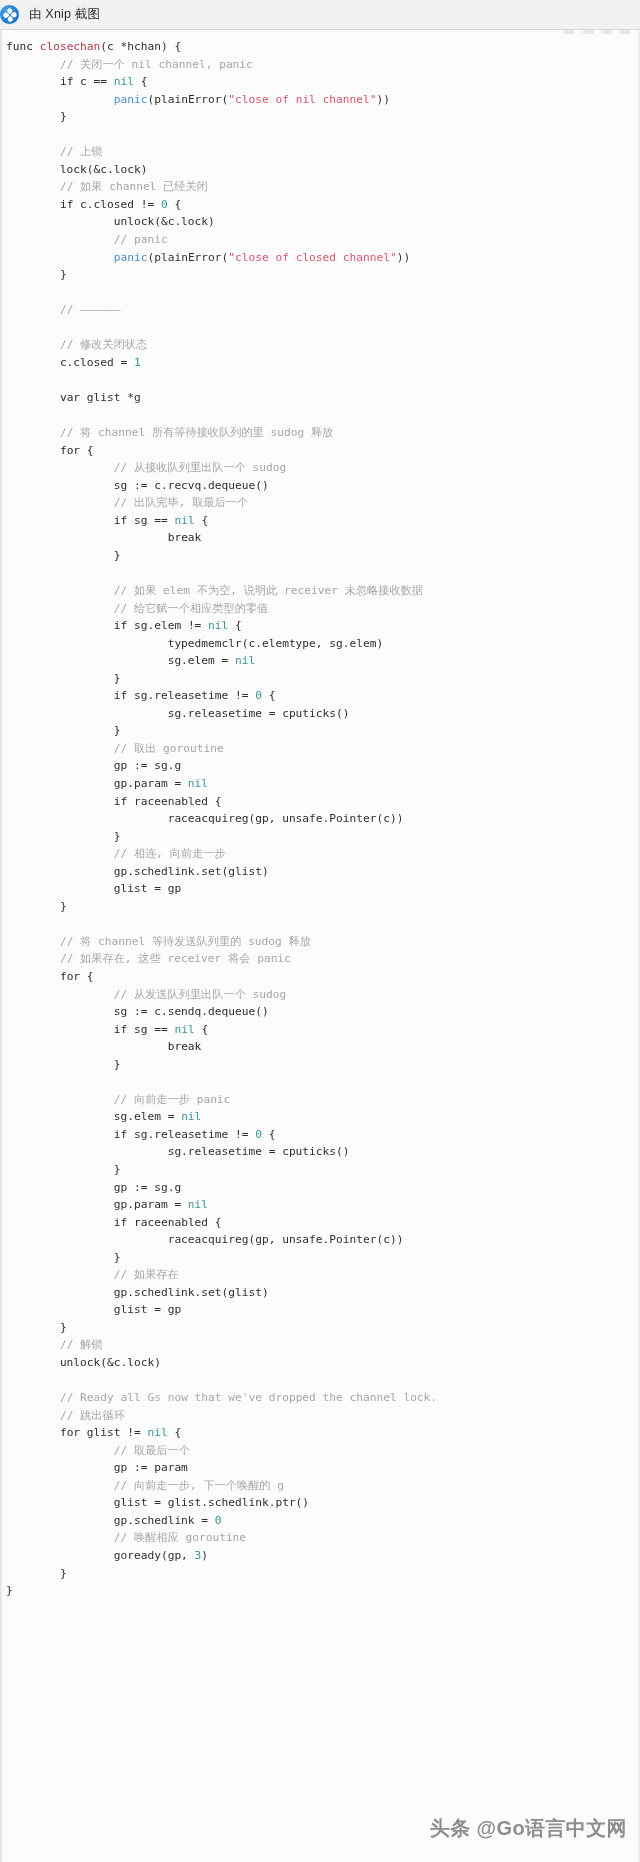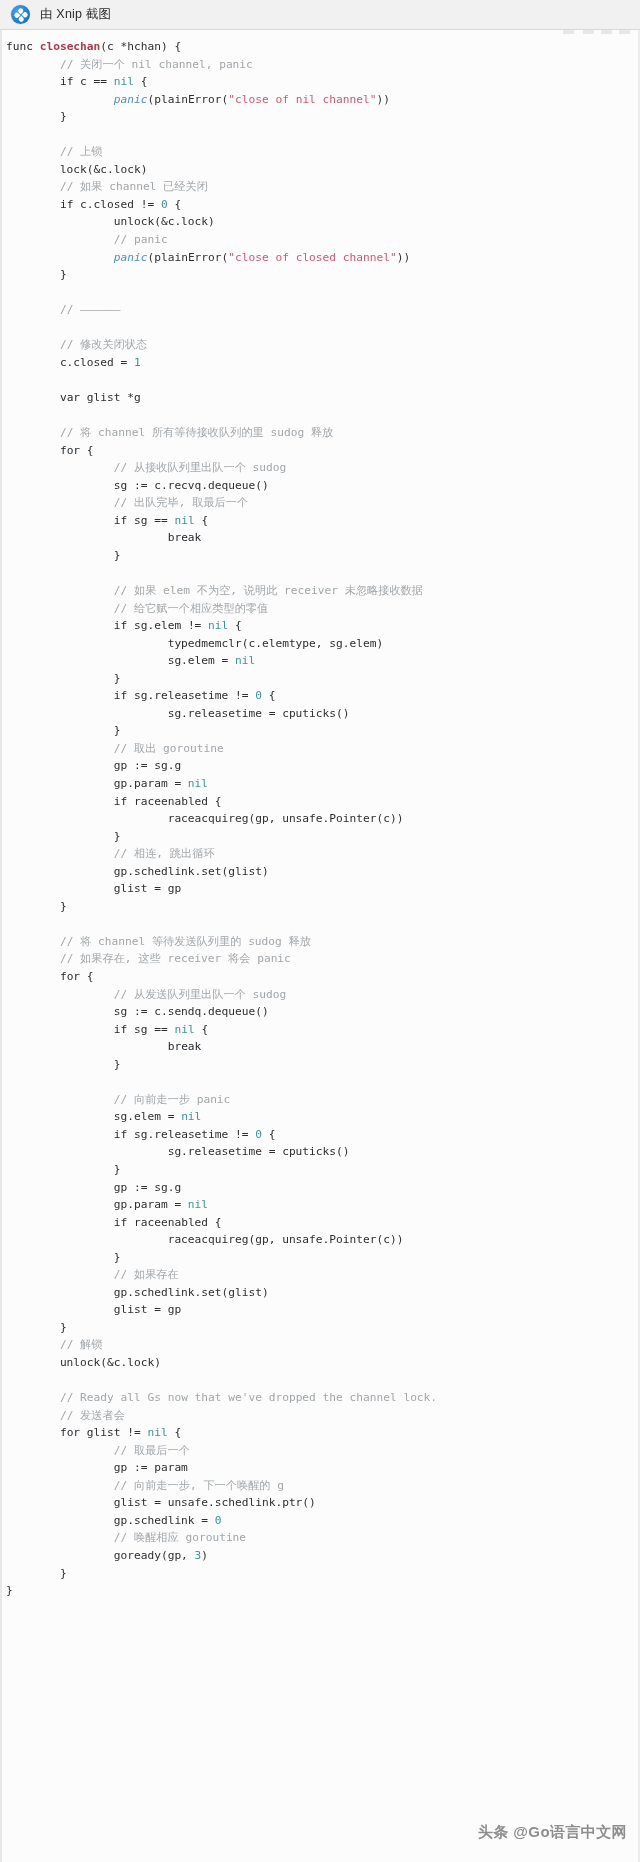--- a/index.html
+++ b/index.html
@@ -14,21 +14,21 @@
     font-family: "Liberation Sans", sans-serif;
   }
 
   
   .titlebar {
     height: 30px;
     background: #f1f1f1;
     border-bottom: 1px solid #d8d8d8;
     display: flex;
     align-items: center;
-    padding-left: 11px;
+    padding-left: 0;
     box-sizing: border-box;
   }
   .xnip-logo {
     width: 19px;
     height: 19px;
     border-radius: 50%;
     background: radial-gradient(circle at 35% 32%, #4aa3e8 0%, #1f7fd0 55%, #1668b4 100%);
     position: relative;
     flex: 0 0 auto;
     box-shadow: 0 0 0 0.5px rgba(0,0,0,0.10);
@@ -98,34 +98,34 @@
     padding: 8px 0 0 6px;
     font-family: "DejaVu Sans Mono", "Liberation Mono", monospace;
     font-size: 11.2px;
     line-height: 17.55px;
     color: #2f2f2f;
     white-space: pre;
     tab-size: 8;
     -moz-tab-size: 8;
   }
   pre.code .kw   { color: #24292e; font-weight: normal; }
-  pre.code .fn   { color: #b0394c; font-weight: bold; }
+  pre.code .fn   { color: #b0394c; font-weight: normal; }
   pre.code .lit  { color: #3d9499; }
   pre.code .num  { color: #3d9499; }
-  pre.code .pan  { color: #4c8fd0; font-style: italic; }
+  pre.code .pan  { color: #4c8fd0; }
   pre.code .str  { color: #d8556f; }
   pre.code .cm   { color: #a2a7ab; }
   pre.code .pl   { color: #2f2f2f; }
 
   
   .watermark {
     position: absolute;
     right: 13px;
     bottom: 20px;
-    font-size: 15px;
+    font-size: 20px;
     color: #8e8e8e;
     font-weight: bold;
     letter-spacing: 0.4px;
     white-space: nowrap;
     user-select: none;
   }
 </style>
 </head>
 <body>
 
@@ -189,21 +189,21 @@
 <span class="pl">                }</span>
 <span class="pl">                </span><span class="kw">if</span><span class="pl"> sg.releasetime != </span><span class="num">0</span><span class="pl"> {</span>
 <span class="pl">                        sg.releasetime = cputicks()</span>
 <span class="pl">                }</span>
 <span class="pl">                </span><span class="cm">// 取出 goroutine</span>
 <span class="pl">                gp := sg.g</span>
 <span class="pl">                gp.param = </span><span class="lit">nil</span>
 <span class="pl">                </span><span class="kw">if</span><span class="pl"> raceenabled {</span>
 <span class="pl">                        raceacquireg(gp, unsafe.Pointer(c))</span>
 <span class="pl">                }</span>
-<span class="pl">                </span><span class="cm">// 相连, 跳出循环</span>
+<span class="pl">                </span><span class="cm">// 相连, 向前走一步</span>
 <span class="pl">                gp.schedlink.set(glist)</span>
 <span class="pl">                glist = gp</span>
 <span class="pl">        }</span>
 <span class="pl"></span>
 <span class="pl">        </span><span class="cm">// 将 channel 等待发送队列里的 sudog 释放</span>
 <span class="pl">        </span><span class="cm">// 如果存在, 这些 receiver 将会 panic</span>
 <span class="pl">        </span><span class="kw">for</span><span class="pl"> {</span>
 <span class="pl">                </span><span class="cm">// 从发送队列里出队一个 sudog</span>
 <span class="pl">                sg := c.sendq.dequeue()</span>
 <span class="pl">                </span><span class="kw">if</span><span class="pl"> sg == </span><span class="lit">nil</span><span class="pl"> {</span>
@@ -221,26 +221,26 @@
 <span class="pl">                        raceacquireg(gp, unsafe.Pointer(c))</span>
 <span class="pl">                }</span>
 <span class="pl">                </span><span class="cm">// 如果存在</span>
 <span class="pl">                gp.schedlink.set(glist)</span>
 <span class="pl">                glist = gp</span>
 <span class="pl">        }</span>
 <span class="pl">        </span><span class="cm">// 解锁</span>
 <span class="pl">        unlock(&amp;c.lock)</span>
 <span class="pl"></span>
 <span class="pl">        </span><span class="cm">// Ready all Gs now that we've dropped the channel lock.</span>
-<span class="pl">        </span><span class="cm">// 发送者会</span>
+<span class="pl">        </span><span class="cm">// 跳出循环</span>
 <span class="pl">        </span><span class="kw">for</span><span class="pl"> glist != </span><span class="lit">nil</span><span class="pl"> {</span>
 <span class="pl">                </span><span class="cm">// 取最后一个</span>
 <span class="pl">                gp := param</span>
 <span class="pl">                </span><span class="cm">// 向前走一步, 下一个唤醒的 g</span>
-<span class="pl">                glist = unsafe.schedlink.ptr()</span>
+<span class="pl">                glist = glist.schedlink.ptr()</span>
 <span class="pl">                gp.schedlink = </span><span class="num">0</span>
 <span class="pl">                </span><span class="cm">// 唤醒相应 goroutine</span>
 <span class="pl">                goready(gp, </span><span class="num">3</span><span class="pl">)</span>
 <span class="pl">        }</span>
 <span class="pl">}</span></pre>
 
   <div class="watermark">头条 @Go语言中文网</div>
 </div>
 
 </body></html>

